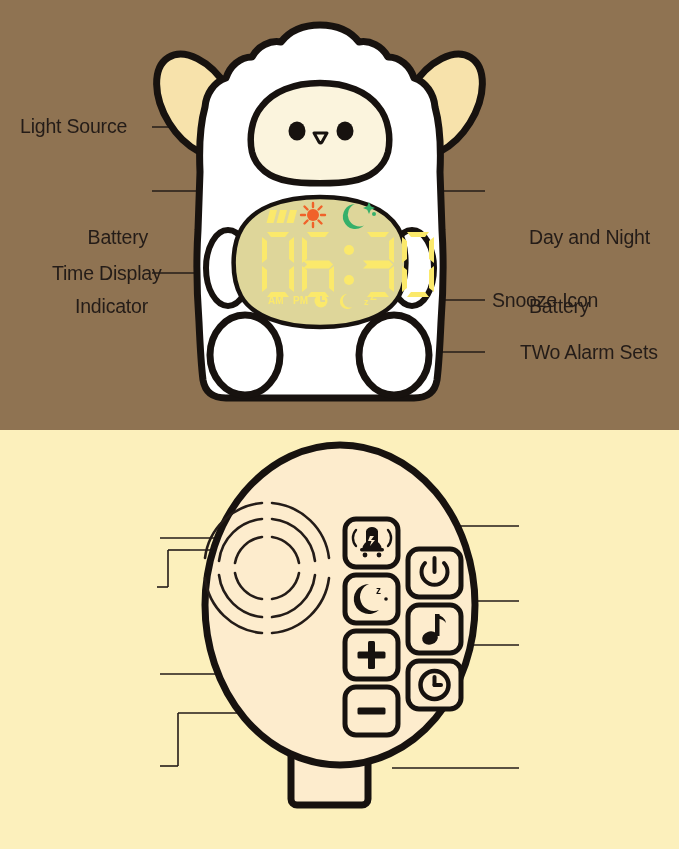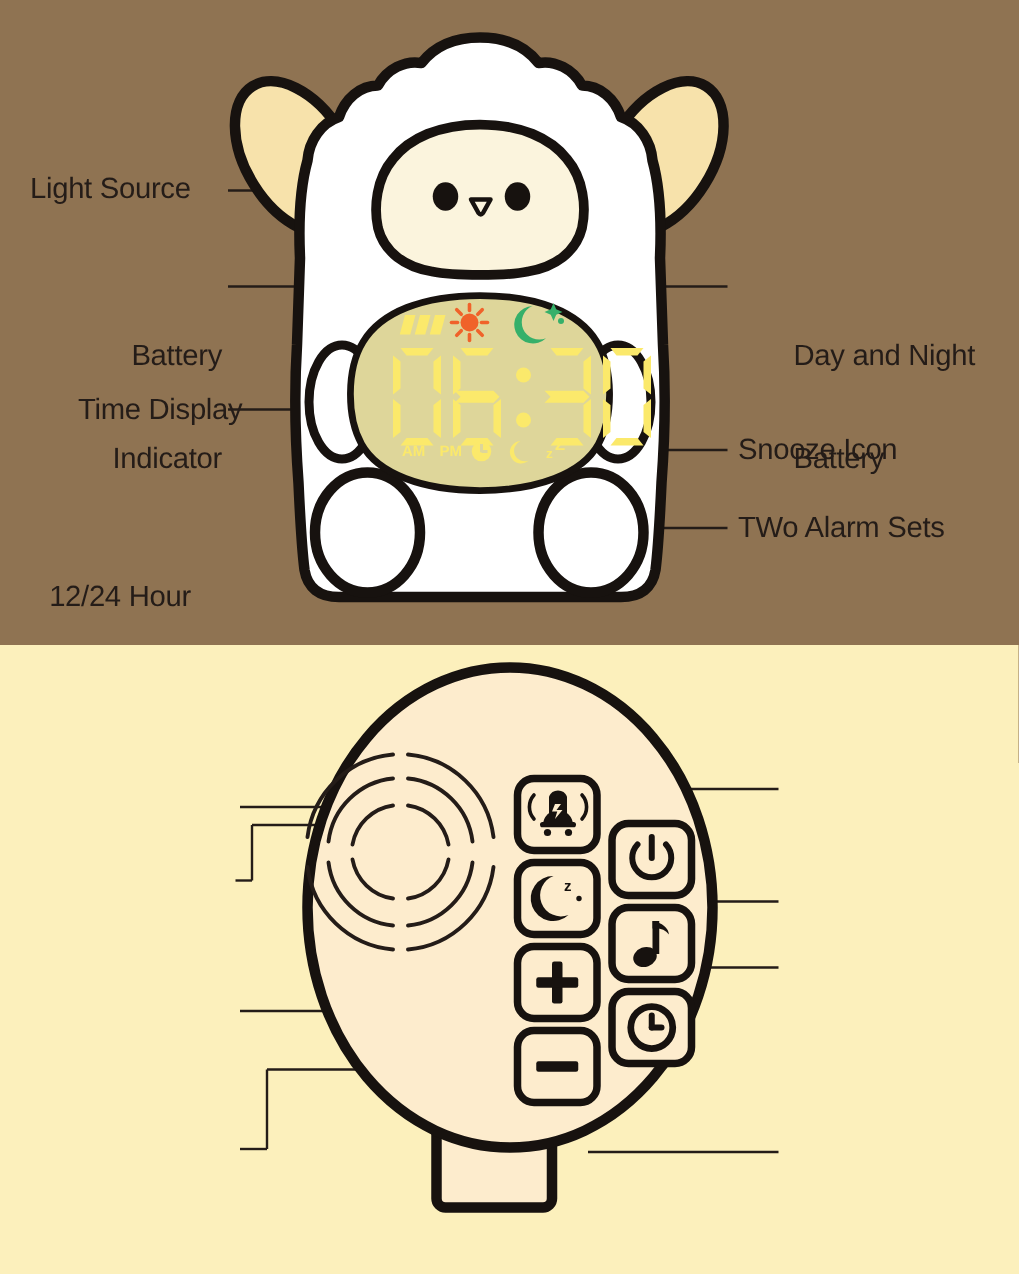--- a/index.html
+++ b/index.html
@@ -192,33 +192,29 @@
 
     <div class="label lbl-left" style="left:0;width:148px;top:180px;">
       <div>Battery</div>
       <div>Indicator</div>
     </div>
 
     <div class="label lbl-right" style="left:20px;top:115px;">Light Source</div>
 
     <div class="label lbl-right" style="left:20px;top:262px;margin-left:32px;">Time Display</div>
 
-    <div class="label lbl-center" style="left:0;width:160px;top:341px;">
-      <div>12/24 Hour</div>
-      
-    </div>
 
     <div class="label lbl-right" style="left:492px;top:180px;margin-left:37px;">
       <div>Day and Night</div>
       <div>Battery</div>
     </div>
 
     <div class="label lbl-right" style="left:492px;top:289px;">Snooze Icon</div>
 
-    <div class="label lbl-right" style="left:492px;top:341px;">TWo Alarm Sets</div>
+    <div class="label lbl-right" style="left:520px;top:341px;">TWo Alarm Sets</div>
   </div>
 
   <div class="panel" id="panel-bottom">
 
     <svg class="svg-layer" width="679" height="419" viewBox="0 0 679 419">
 
       <g stroke="#241c18" stroke-width="1.6" fill="none">
         <line x1="160" y1="108" x2="344" y2="108"></line>
         <line x1="168" y1="120" x2="190" y2="120"></line>
         <line x1="168" y1="120" x2="168" y2="157"></line>

